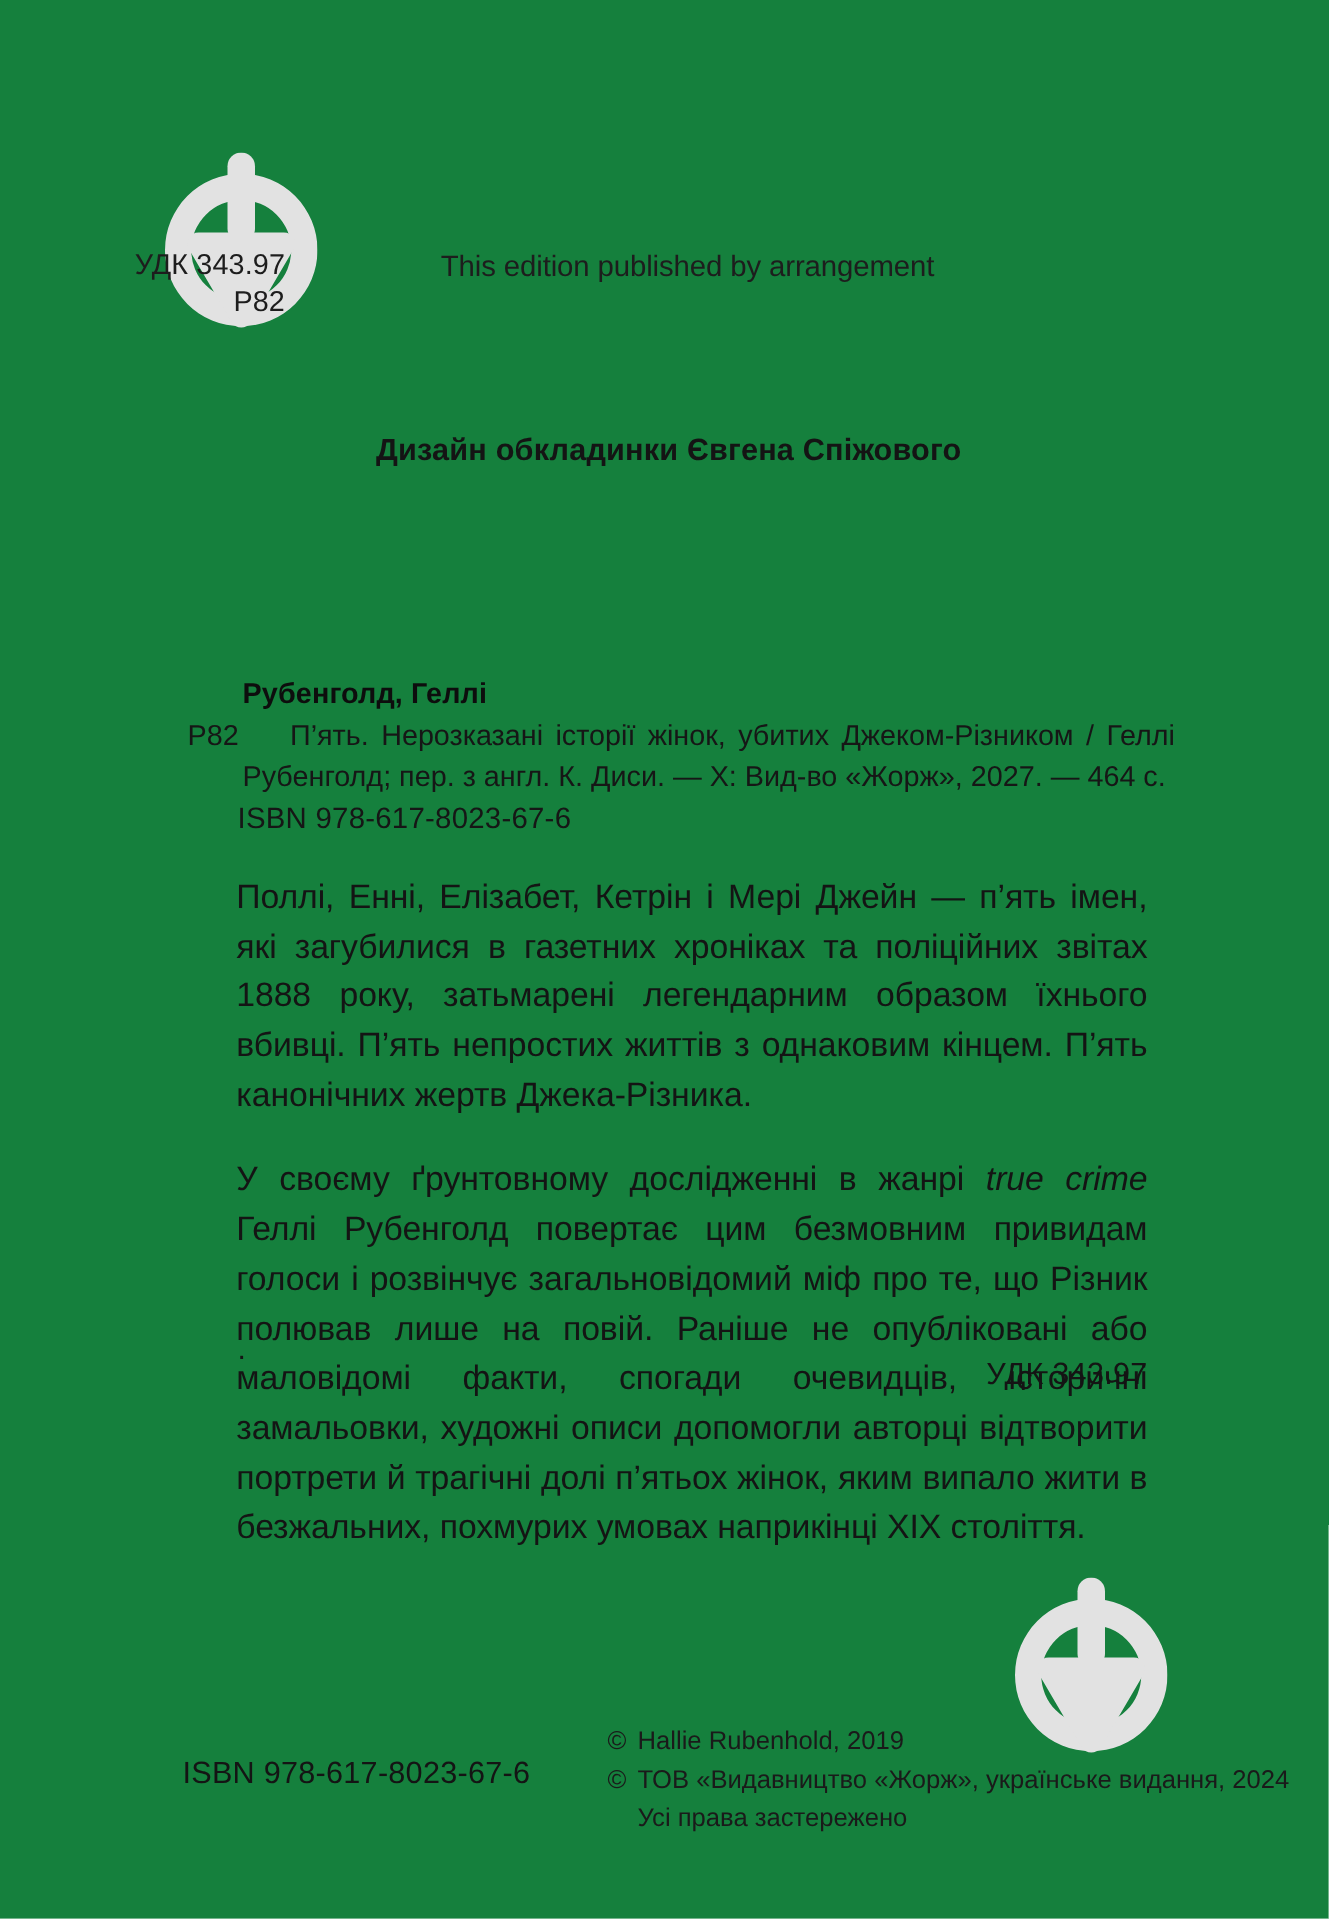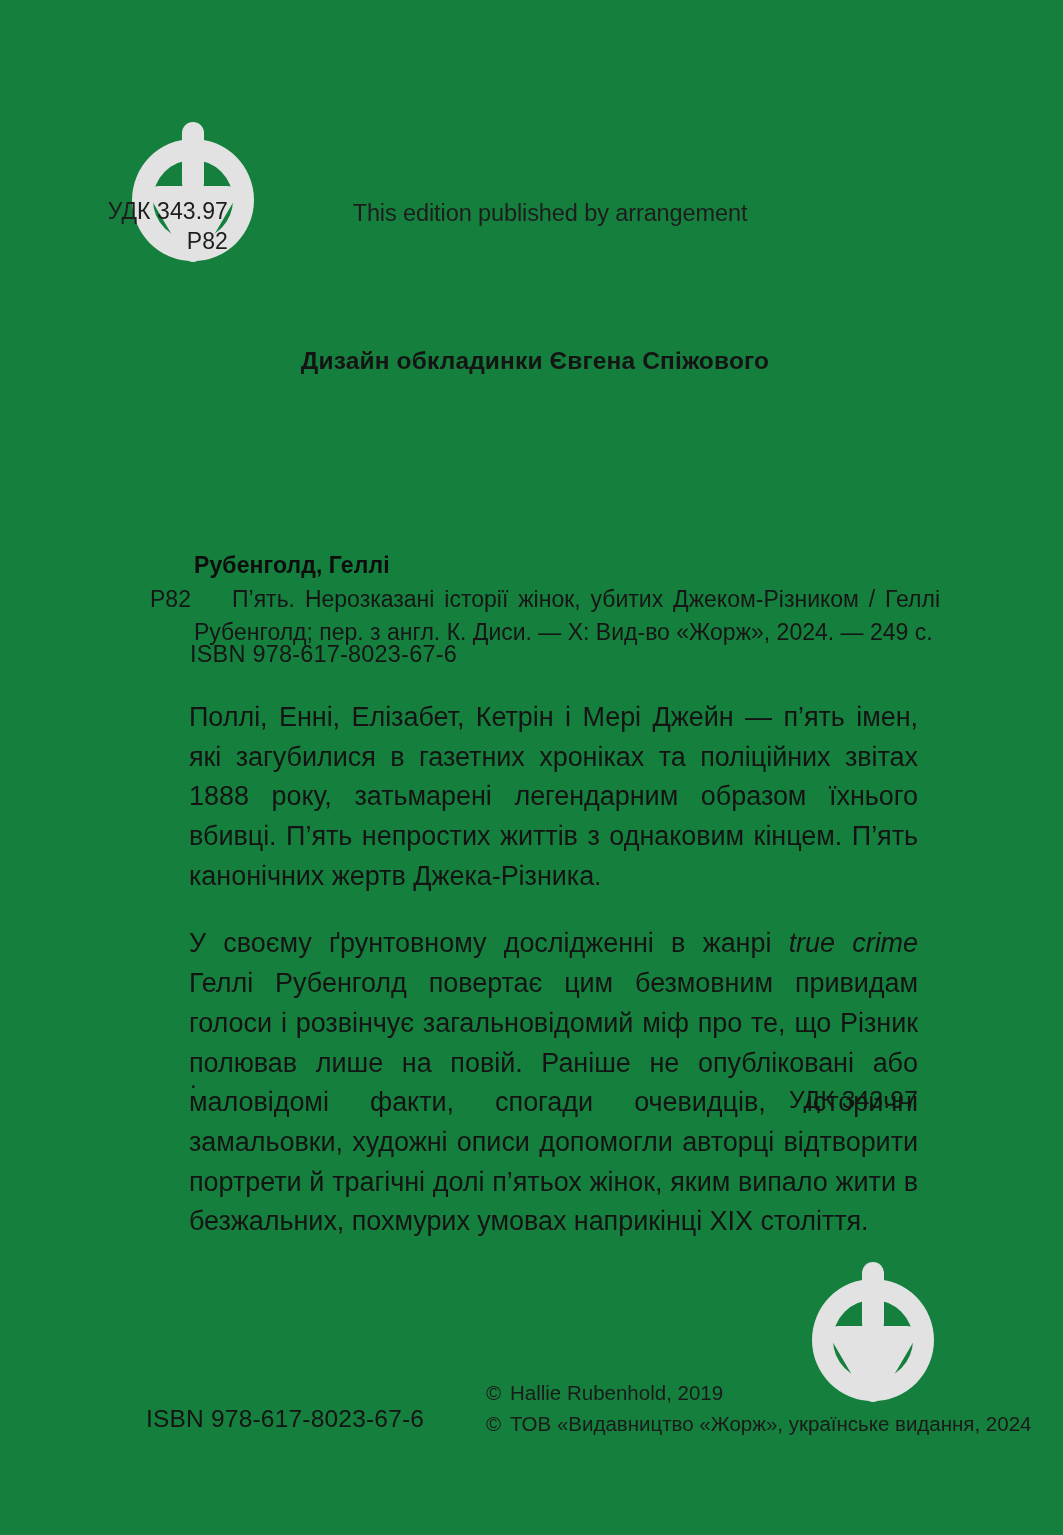--- a/index.html
+++ b/index.html
@@ -87,21 +87,20 @@
     top: 540px;
     width: 790px;
   }
   .biblio-author {
     font-size: 23px;
     font-weight: bold;
     margin-left: 44px;
     letter-spacing: 0.1px;
     color: #0d0d0d;
     line-height: 1.25;
-    margin-top: 11px;
   }
   .biblio-body {
     position: relative;
     font-size: 23px;
     line-height: 1.45;
     margin-top: 3px;
     color: #161616;
     text-align: justify;
     text-justify: inter-word;
   }
@@ -227,21 +226,21 @@
   <div class="arrangement">
     <div>This edition published by arrangement</div>
   </div>
 
   <div class="cover-design">Дизайн обкладинки Євгена Спіжового</div>
 
   <div class="biblio">
     <div class="biblio-author">Рубенголд, Геллі</div>
     <div class="biblio-body">
       <span class="biblio-code">Р82</span>
-      <span class="biblio-text">П’ять. Нерозказані історії жінок, убитих Джеком-Різником / Геллі Рубенголд; пер. з англ. К. Диси. — Х: Вид-во «Жорж», 2024. — 249 с.</span>
+      <span class="biblio-text">П’ять. Нерозказані історії жінок, убитих Джеком-Різником / Геллі Рубенголд; пер. з англ. К. Диси. — Х: Вид-во «Жорж», 2027. — 464 с.</span>
     </div>
   </div>
 
   <div class="isbn-main">ISBN 978-617-8023-67-6</div>
 
   <div class="annotation">
     <p>Поллі, Енні, Елізабет, Кетрін і Мері Джейн — п’ять імен, які загубилися в газетних хроніках та поліційних звітах 1888 року, затьмарені легендарним образом їхнього вбивці. П’ять непростих життів з однаковим кінцем. П’ять канонічних жертв Джека-Різника.</p>
     <p><span>У своєму ґрунтовному дослідженні в жанрі </span><span class="ital">true crime</span><span> Геллі Рубенголд повертає цим безмовним привидам голоси і розвінчує загальновідомий міф про те, що Різник полював лише на повій. Раніше не опубліковані або маловідомі факти, спогади очевидців, історичні замальовки, художні описи допомогли авторці відтворити портрети й трагічні долі п’ятьох жінок, яким випало жити в безжальних, похмурих умовах наприкінці XIX століття.</span></p>
   </div>
 
@@ -253,20 +252,21 @@
 
   <div class="copyright">
     <span class="cline">
       <span class="cmark">©</span>
       <span>Hallie Rubenhold, 2019</span>
     </span>
     <span class="cline">
       <span class="cmark">©</span>
       <span>ТОВ «Видавництво «Жорж», українське видання, 2024</span>
     </span>
+    <span class="cline-plain">Усі права застережено</span>
   </div>
 
   <div class="logo-wm logo-bottom">
     <svg viewBox="0 0 122 172" xmlns="http://www.w3.org/2000/svg" aria-hidden="true">
       <g fill="#e2e2e2">
         <path d="M61 17 m-61 61 a61 61 0 1 0 122 0 a61 61 0 1 0 -122 0 Z M61 38 a40 40 0 1 1 0 80 a40 40 0 1 1 0 -80 Z" fill-rule="evenodd"></path>
         <rect x="50" y="0" width="22" height="72" rx="11"></rect>
         <path d="M27 64 h68 a9 9 0 0 1 7.5 14 l-34 58 a9 9 0 0 1 -15 0 l-34 -58 a9 9 0 0 1 7.5 -14 Z"></path>
       </g>
     </svg>

